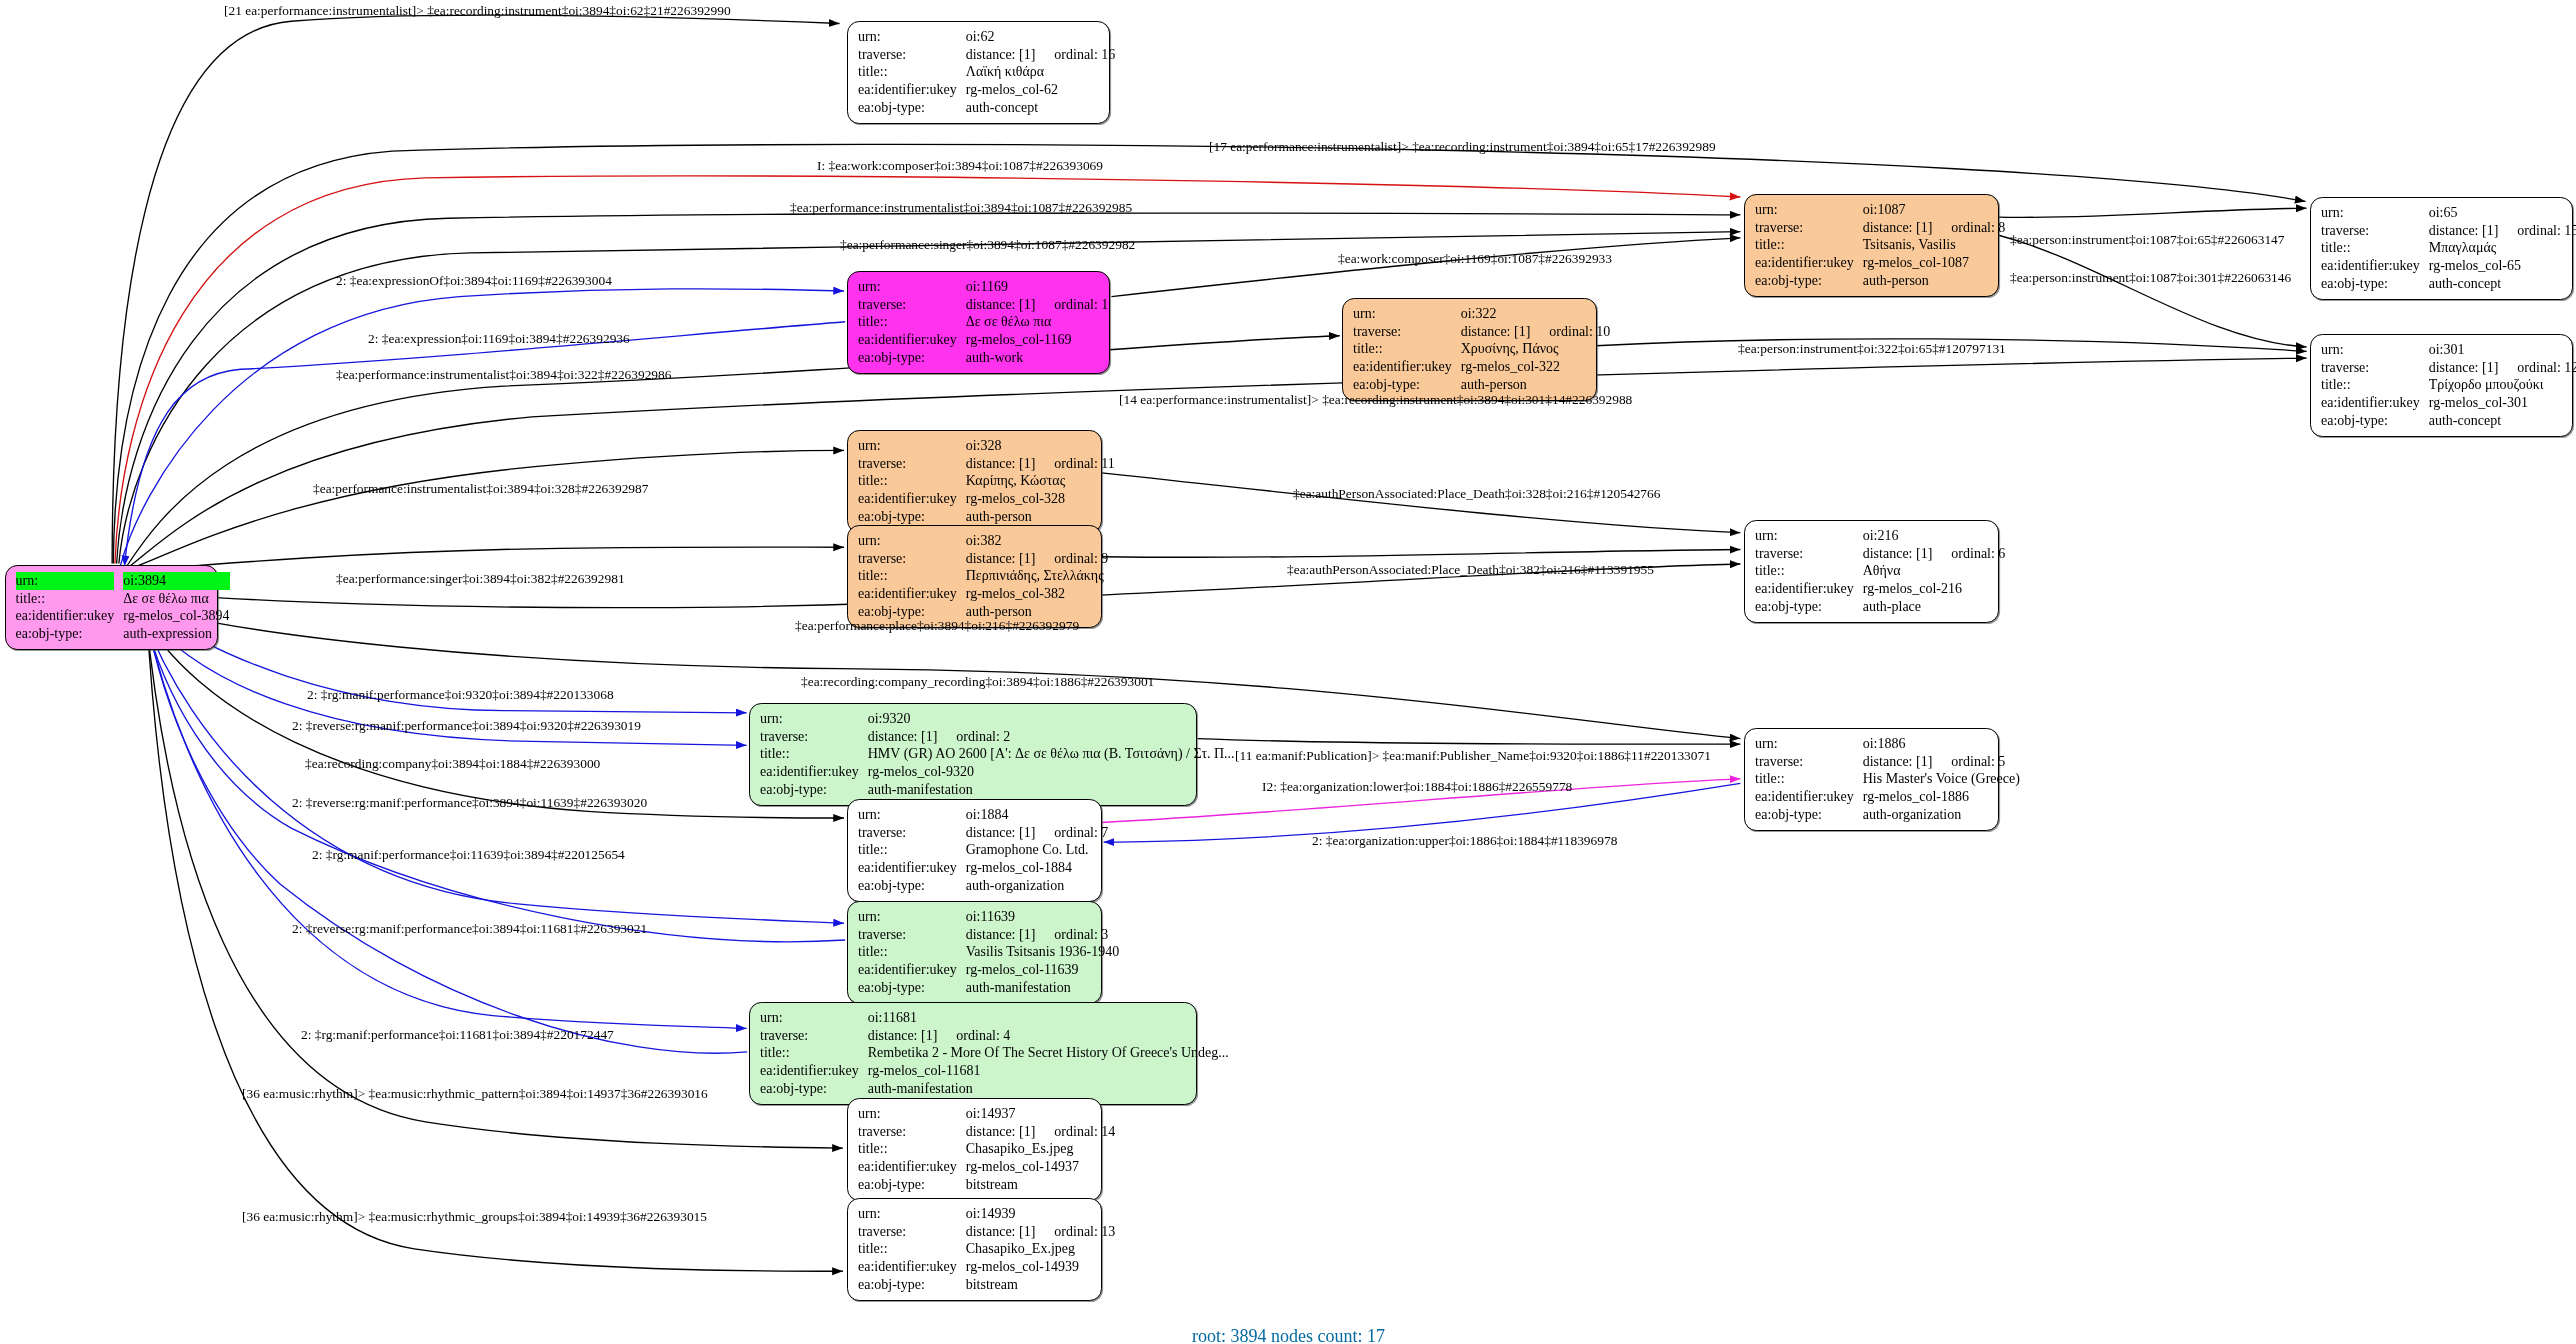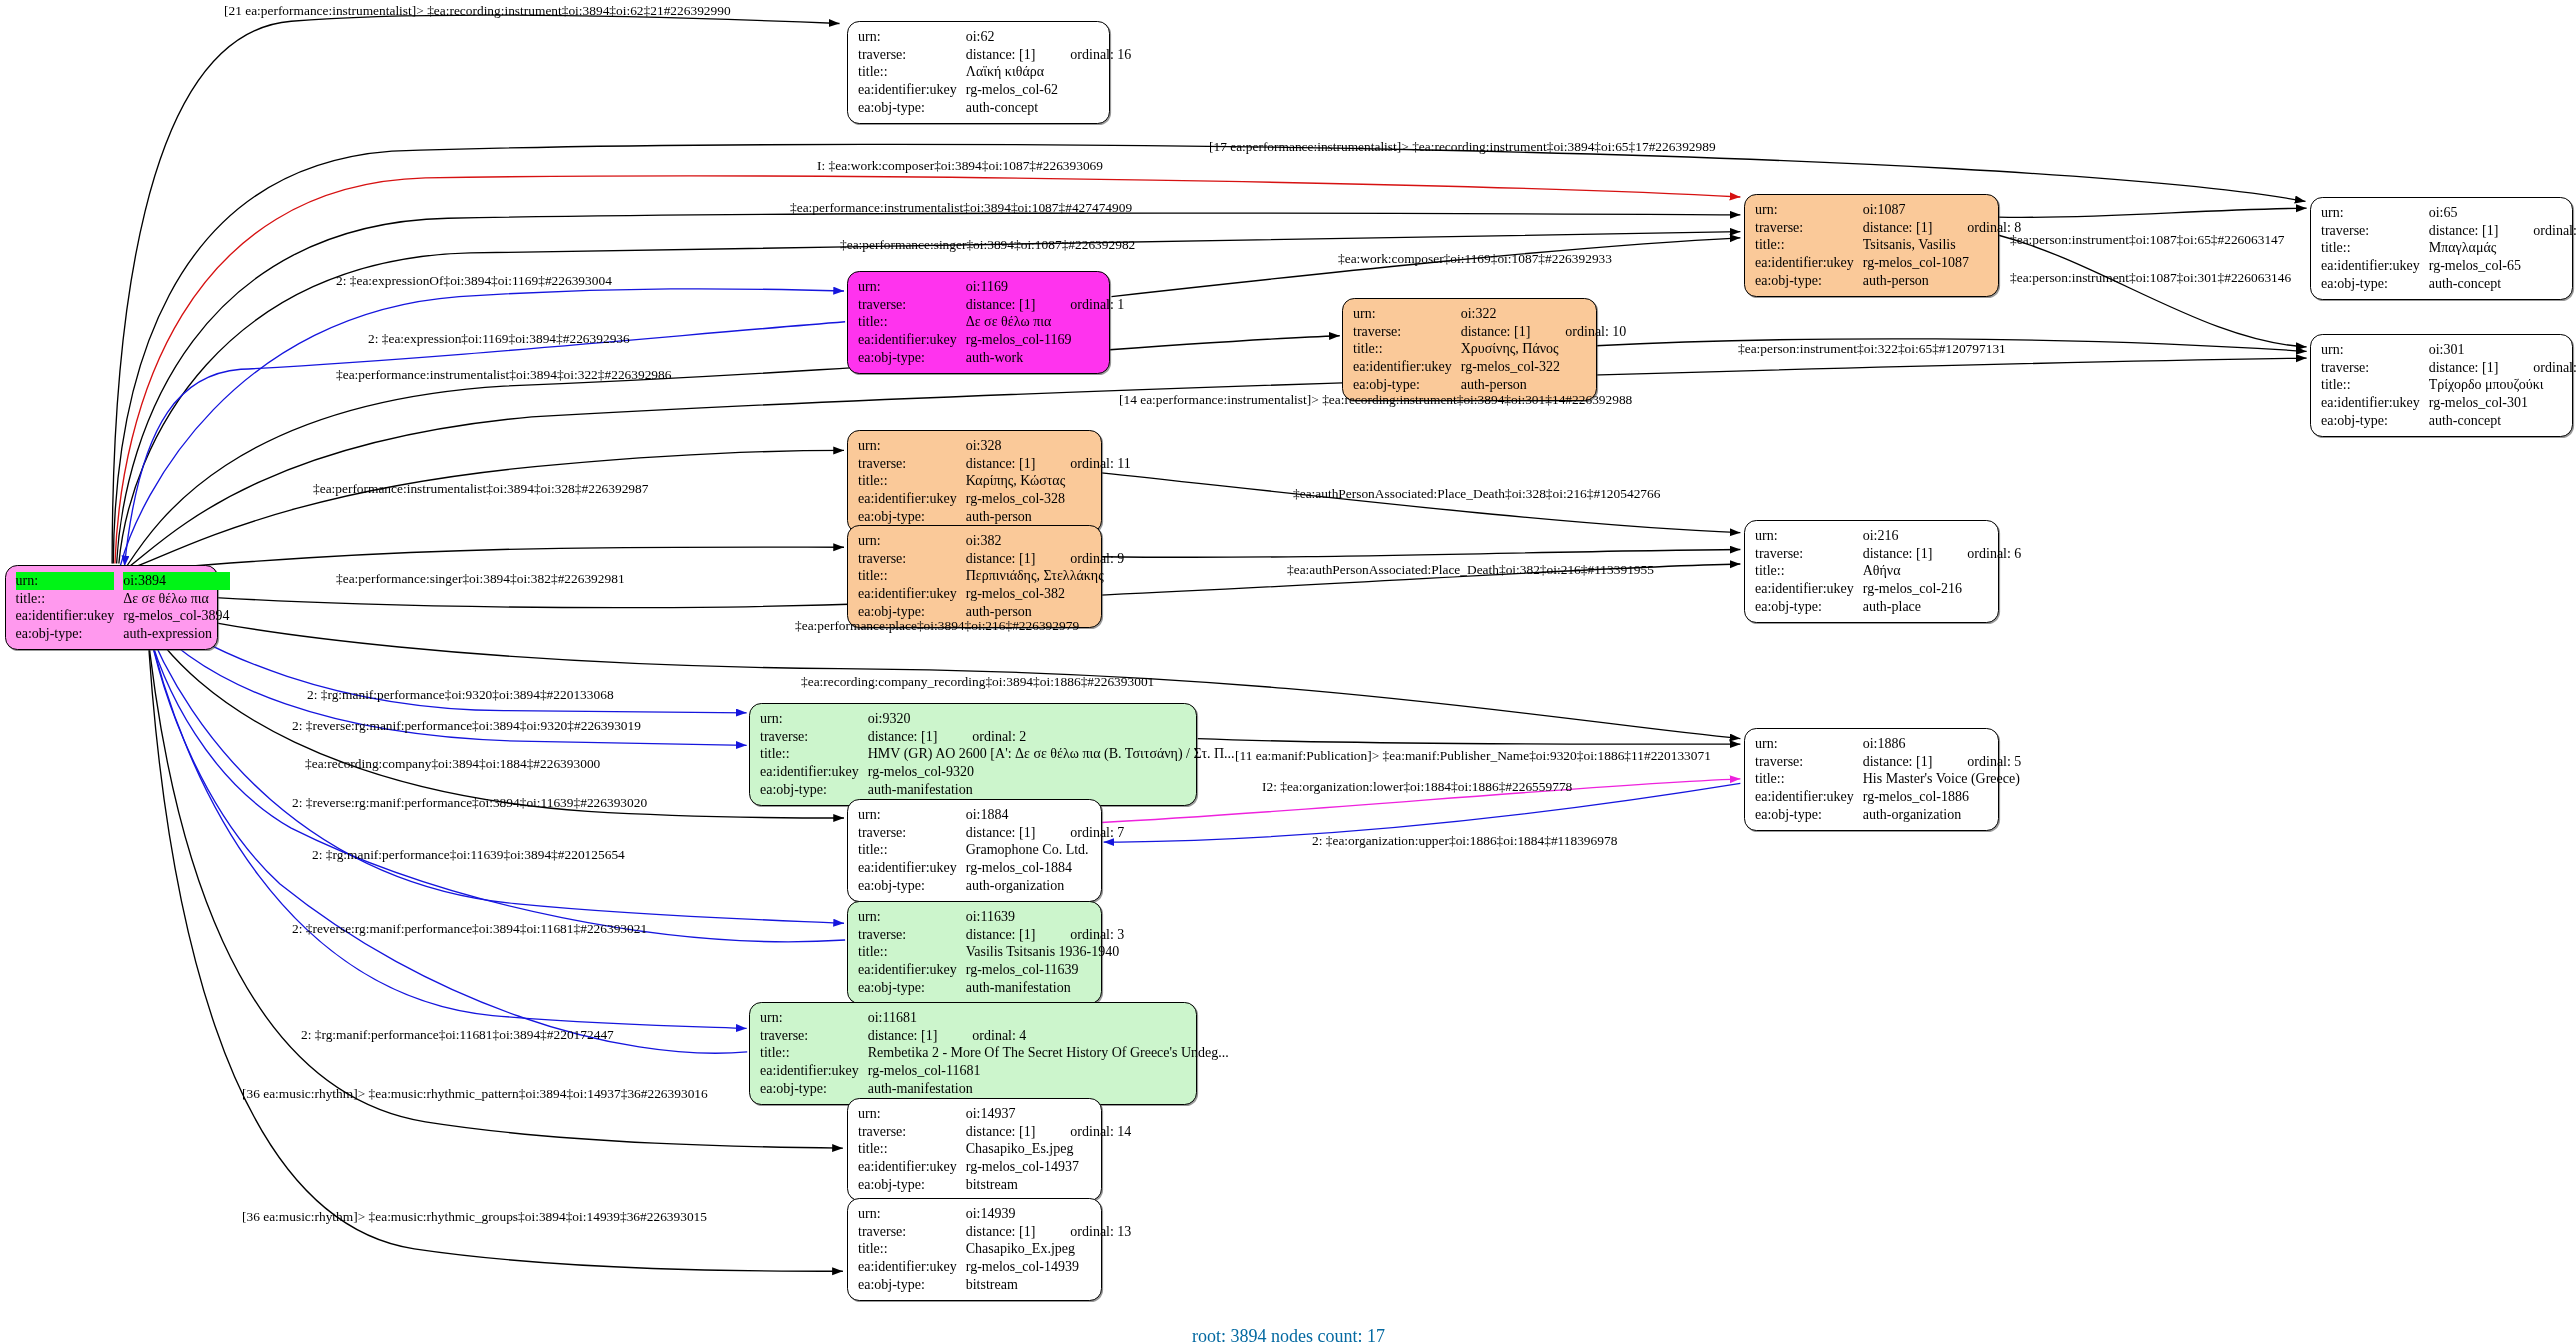--- a/index.html
+++ b/index.html
@@ -28,21 +28,21 @@
     font-size:14px;
     line-height:1.28;
     color:#000000;
     white-space:nowrap;
     padding:0;
     vertical-align:top;
   }
   .node td.k{padding-right:9px;}
   .node td.v{}
   .trav .d{display:inline-block;}
-  .trav .o{display:inline-block;padding-left:19px;margin-left:16px;}
+  .trav .o{display:inline-block;padding-left:19px;}
 
   .n-person{background:#fac999;}
   .n-manifestation{background:#ccf5cc;}
   .n-work{background:#ff33ee;}
   .n-root{background:#ff99ee;}
   .n-plain{background:#ffffff;}
 
   .root-hl{background:#00f416;display:block;}
   .root-hl.c1{padding-right:2.2px;}
 
@@ -552,21 +552,21 @@
               <td class="v">bitstream</td>
             </tr>
           </tbody>
         </table>
       </div>
     </div>
   <div id="labels-layer">
       <div class="elabel" style="left: 224px; top: 2.8px;">[21 ea:performance:instrumentalist]&gt; ‡ea:recording:instrument‡oi:3894‡oi:62‡21#226392990</div>
       <div class="elabel" style="left: 1209px; top: 139px;">[17 ea:performance:instrumentalist]&gt; ‡ea:recording:instrument‡oi:3894‡oi:65‡17#226392989</div>
       <div class="elabel" style="left: 817px; top: 158px;">I: ‡ea:work:composer‡oi:3894‡oi:1087‡#226393069</div>
-      <div class="elabel" style="left: 790px; top: 200px;">‡ea:performance:instrumentalist‡oi:3894‡oi:1087‡#427474909</div>
+      <div class="elabel" style="left: 790px; top: 200px;">‡ea:performance:instrumentalist‡oi:3894‡oi:1087‡#226392985</div>
       <div class="elabel" style="left: 840px; top: 237px;">‡ea:performance:singer‡oi:3894‡oi:1087‡#226392982</div>
       <div class="elabel" style="left: 2010px; top: 232px;">‡ea:person:instrument‡oi:1087‡oi:65‡#226063147</div>
       <div class="elabel" style="left: 1338px; top: 251px;">‡ea:work:composer‡oi:1169‡oi:1087‡#226392933</div>
       <div class="elabel" style="left: 2010px; top: 270px;">‡ea:person:instrument‡oi:1087‡oi:301‡#226063146</div>
       <div class="elabel" style="left: 336px; top: 273px;">2: ‡ea:expressionOf‡oi:3894‡oi:1169‡#226393004</div>
       <div class="elabel" style="left: 336px; top: 331px; margin-left: 32px;">2: ‡ea:expression‡oi:1169‡oi:3894‡#226392936</div>
       <div class="elabel" style="left: 1738px; top: 341px;">‡ea:person:instrument‡oi:322‡oi:65‡#120797131</div>
       <div class="elabel" style="left: 336px; top: 367px;">‡ea:performance:instrumentalist‡oi:3894‡oi:322‡#226392986</div>
       <div class="elabel" style="left: 1119px; top: 392px;">[14 ea:performance:instrumentalist]&gt; ‡ea:recording:instrument‡oi:3894‡oi:301‡14#226392988</div>
       <div class="elabel" style="left: 313px; top: 481px;">‡ea:performance:instrumentalist‡oi:3894‡oi:328‡#226392987</div>

